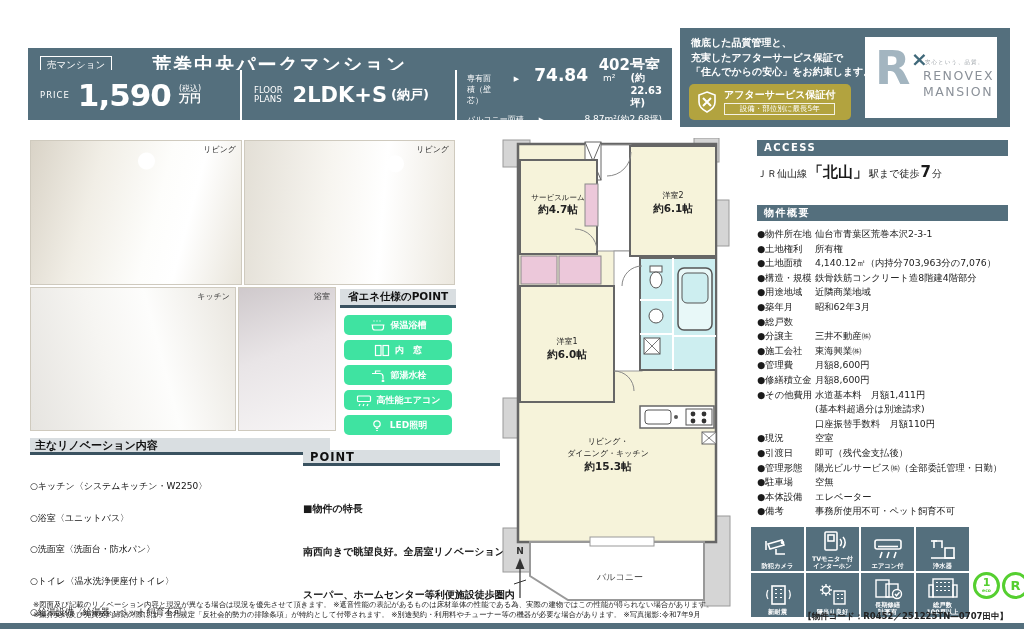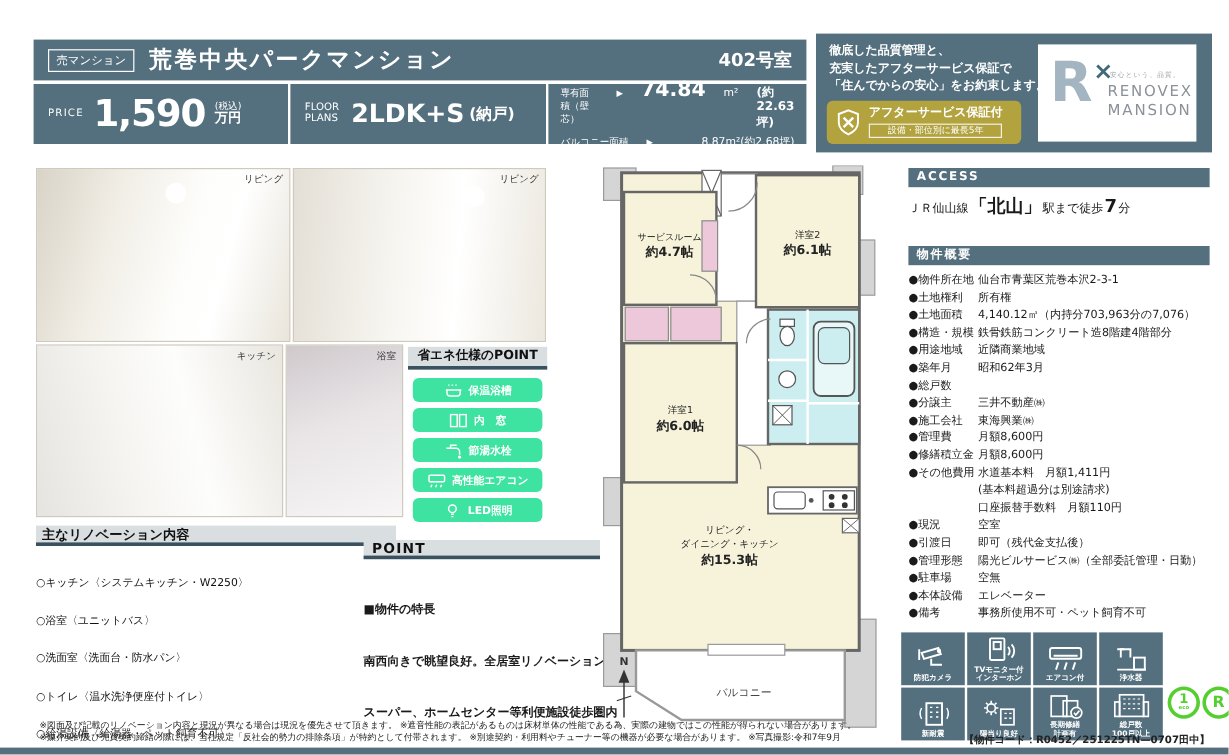--- a/index.html
+++ b/index.html
@@ -1,21 +1,21 @@
 <!DOCTYPE html>
 <html><head>
 <meta charset="utf-8">
 <style>
   html,body{margin:0;padding:0;background:#fff;}
   .page{position:relative;width:1024px;height:629px;background:#fff;overflow:hidden;
         font-family:"DejaVu Sans","Liberation Sans",sans-serif;color:#1a1a1a;}
   .abs{position:absolute;box-sizing:border-box;}
   
   .slate{background:#546f7d;color:#fff;}
-  #hdr-title{left:28px;top:33px;width:644px;height:34px;display:flex;align-items:center;padding:0 12px;}
+  #hdr-title{left:28px;top:48px;width:644px;height:34px;display:flex;align-items:center;padding:0 12px;gap:28px;}
   .sale-badge{border:1px solid #fff;font-size:9.5px;padding:2px 6px;margin-right:12px;white-space:nowrap;}
   .bldg-title{font-size:19px;font-weight:bold;letter-spacing:2px;white-space:nowrap;}
   .room-no{margin-left:auto;font-size:15px;font-weight:bold;}
   #hdr-price{left:28px;top:70px;width:644px;height:50px;display:flex;}
   .pcol{box-sizing:border-box;display:flex;align-items:center;}
   .pcol1{width:212px;padding-left:12px;gap:8px;}
   .pcol2{width:215px;border-left:2px solid #fff;padding-left:12px;gap:10px;}
   .pcol3{flex:1;border-left:2px solid #fff;flex-direction:column;justify-content:center;padding:0 10px;gap:3px;}
   .price-label{font-size:8.5px;letter-spacing:1px;}
   .price-num{font-size:31px;font-weight:bold;letter-spacing:-1px;}

